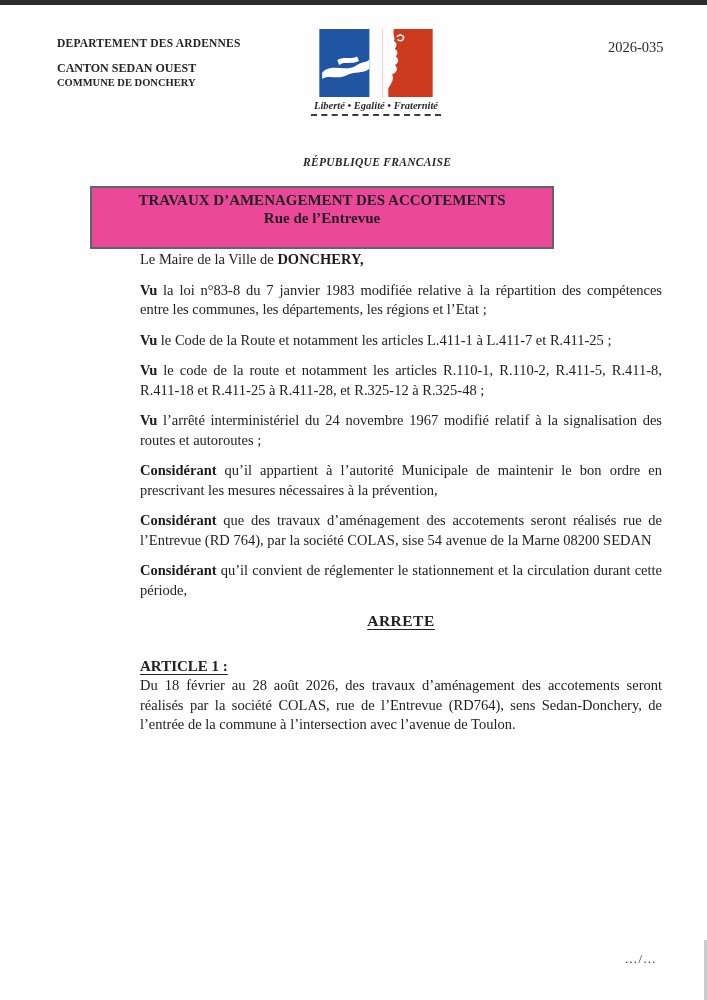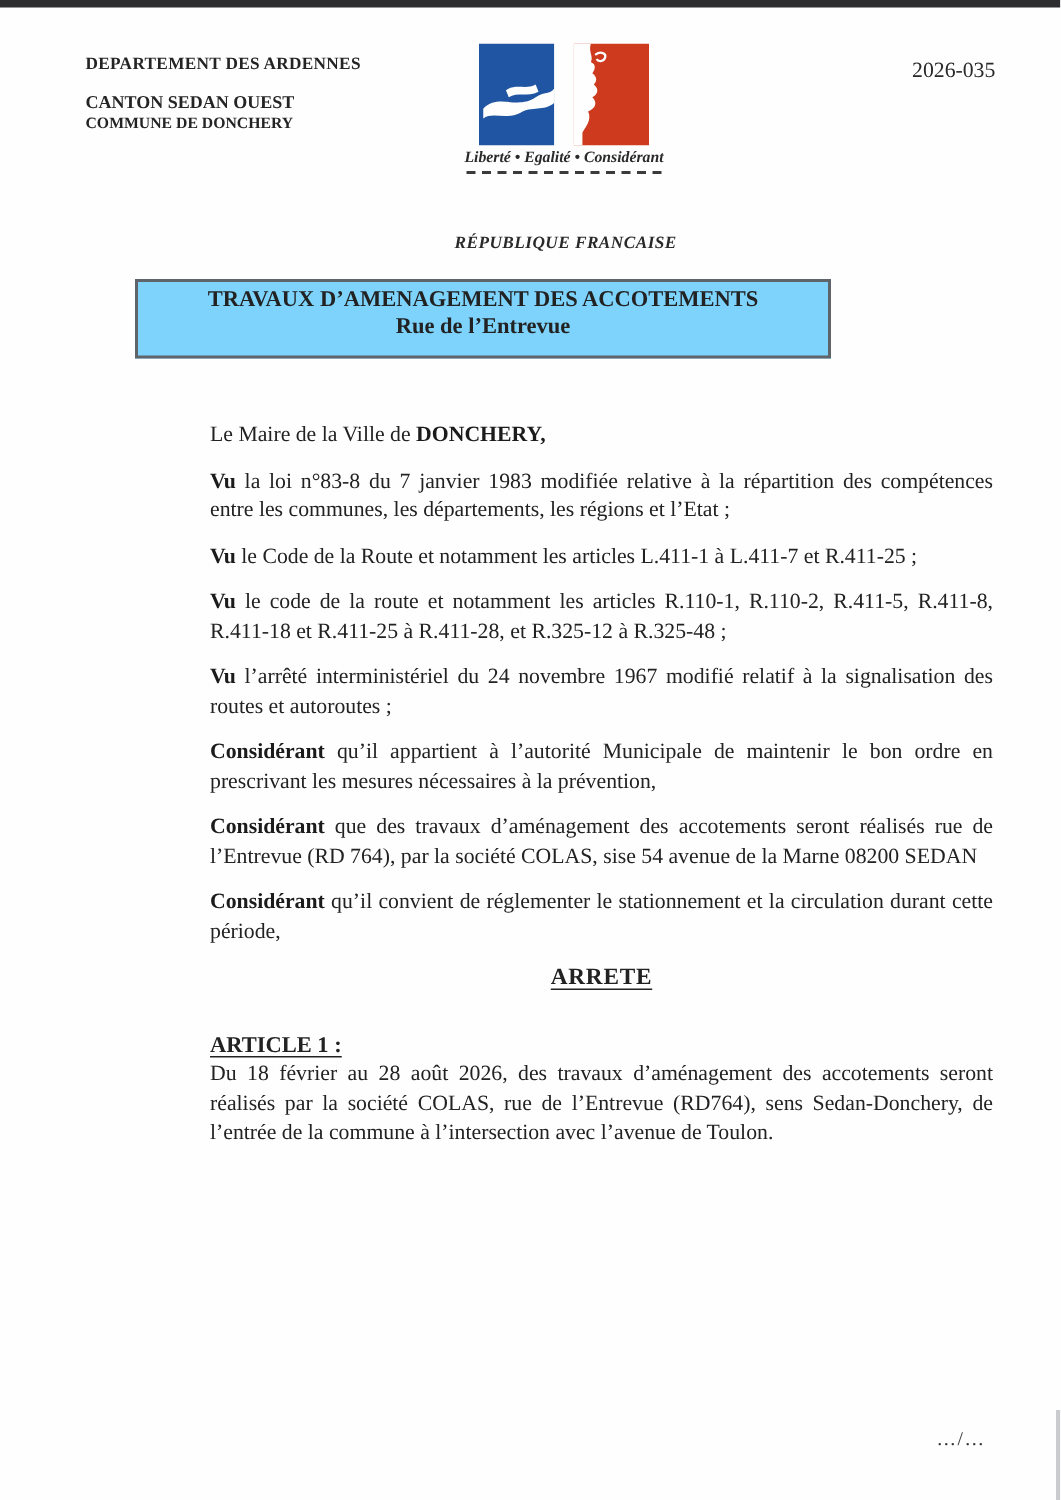--- a/index.html
+++ b/index.html
@@ -26,28 +26,28 @@
   .doc-number { position:absolute; left:608px; top:39px; font-size:14.5px; color:#2a2a2a; }
 
   .decree-title {
     position:absolute; top:141px; left:0; width:100%; text-align:center;
     font-size:17.5px; font-weight:bold; letter-spacing:.4px;
   }
   .decree-title span { text-decoration:underline; text-underline-offset:3px; }
 
   .subject-box {
     position:absolute; top:186px; left:90px; width:464px; box-sizing:border-box;
-    border:2px solid #5f646a; background:#7dd3fc; padding:3px 6px 9px;
+    border:2px solid #5f646a; background:#ec4899; padding:3px 6px 19px;
     text-align:center; font-weight:bold; line-height:1.22;
   }
   .subject-box .line { font-size:15px; color:#222; }
 
   .body-text {
     position:absolute; top:250px; left:140px; width:522px;
-    font-size:14.5px; line-height:19.5px; text-align:justify; color:#222;margin-top:31px;
+    font-size:14.5px; line-height:19.5px; text-align:justify; color:#222;
   }
   .body-text p { margin:0 0 11px 0; }
   .body-text b { color:#1b1b1b; }
   .body-text sup { font-size:9.5px; line-height:0; }
   .arrete {
     text-align:center; font-weight:bold; font-size:15.5px;
     letter-spacing:.5px; margin:10px 0 26px 0 !important;
   }
   .arrete span { text-decoration:underline; text-underline-offset:3px; }
   .article-heading {
@@ -76,21 +76,21 @@
       <rect x="0" y="0" width="53" height="72" fill="#2055a3"></rect>
       <rect x="67" y="0" width="53" height="72" fill="#cd3a1d"></rect>
 
       <path d="M3 46 C 14 35 27 47 40 38 C 46 34 50 36 53 32 L 53 42 C 46 48 37 44 29 49 C 19 54 9 48 3 53 Z" fill="#fefefe"></path>
       <path d="M19 33 C 26 28 33 33 40 29 L 42 34 C 34 38 27 34 21 38 Z" fill="#fefefe"></path>
 
       <path d="M67 0 L 79 0 C 77 6 81 9 79 13 C 83 15 82 18 80 21 C 84 24 83 27 81 29 C 85 32 84 36 80 38 C 84 42 82 46 77 48 C 80 54 75 59 73 63 L 73 72 L 67 72 Z" fill="#fefefe"></path>
 
       <path d="M82 8 C 86 5 90 7 89 10 C 88 13 84 13 83 11" fill="none" stroke="#fefefe" stroke-width="1.6"></path>
     </svg>
-    <div class="motto">Liberté • Egalité • Considérant</div>
+    <div class="motto">Liberté • Egalité • Fraternité</div>
     <hr class="logo-divider">
     <div class="republic">RÉPUBLIQUE FRANCAISE</div>
   </div>
 
   <div class="doc-number">2026-035</div>
 
 
   <div class="subject-box">
     <div class="line">TRAVAUX D’AMENAGEMENT DES ACCOTEMENTS</div>
     <div class="line">Rue de l’Entrevue</div>

